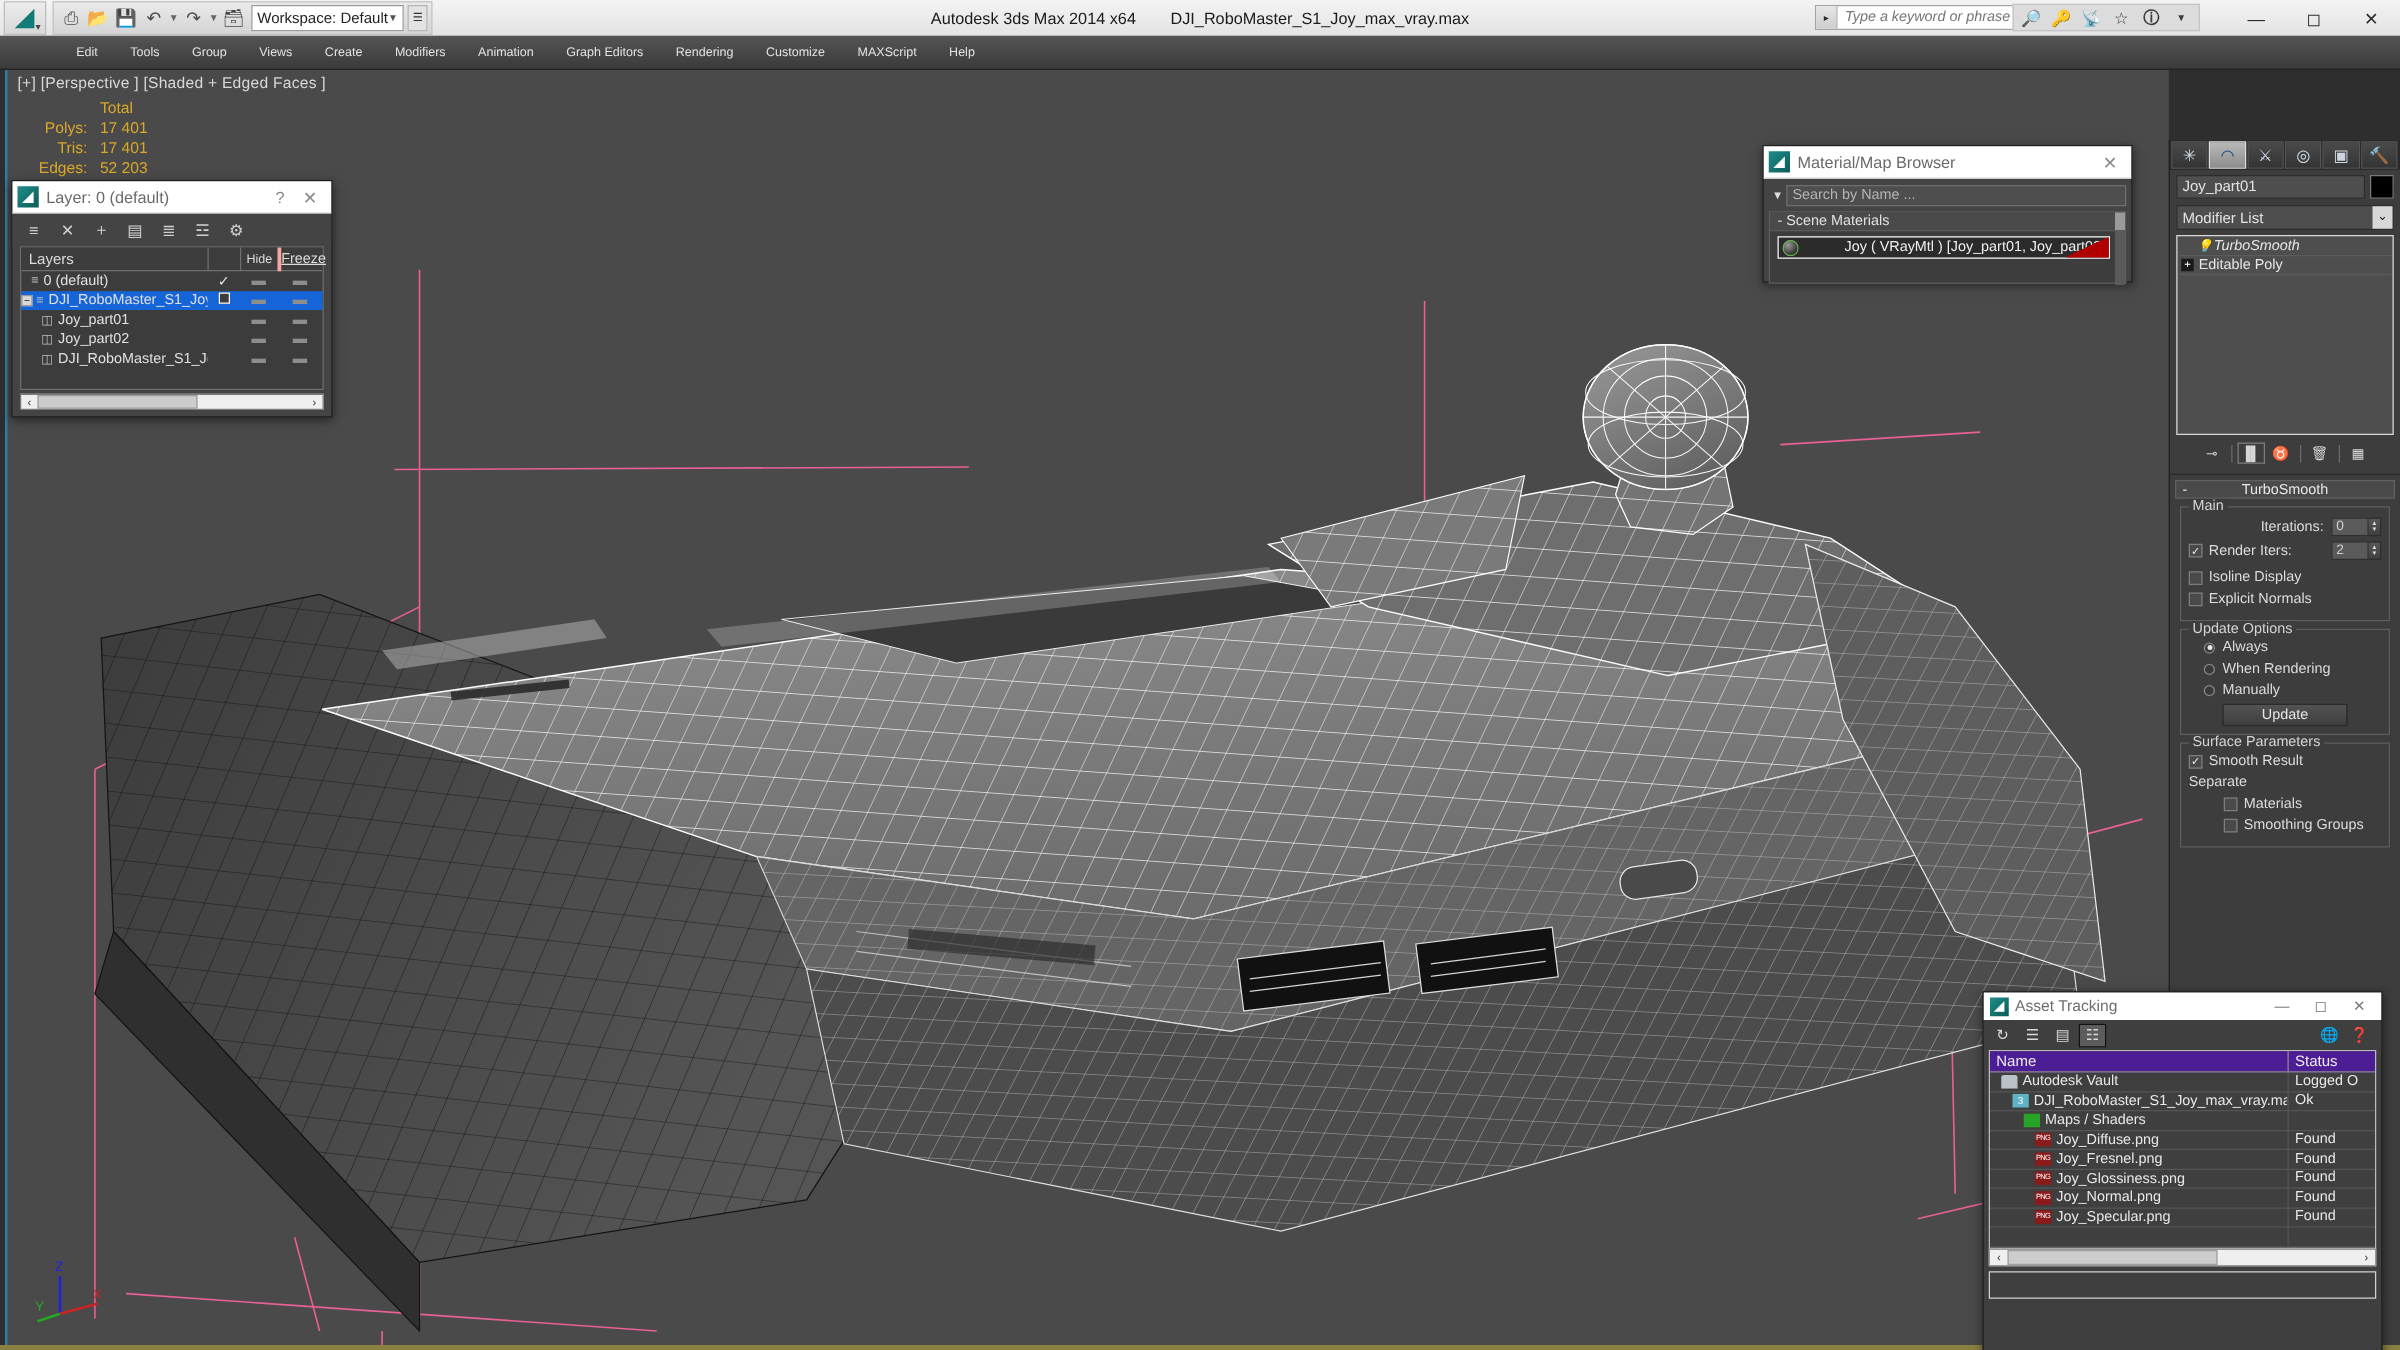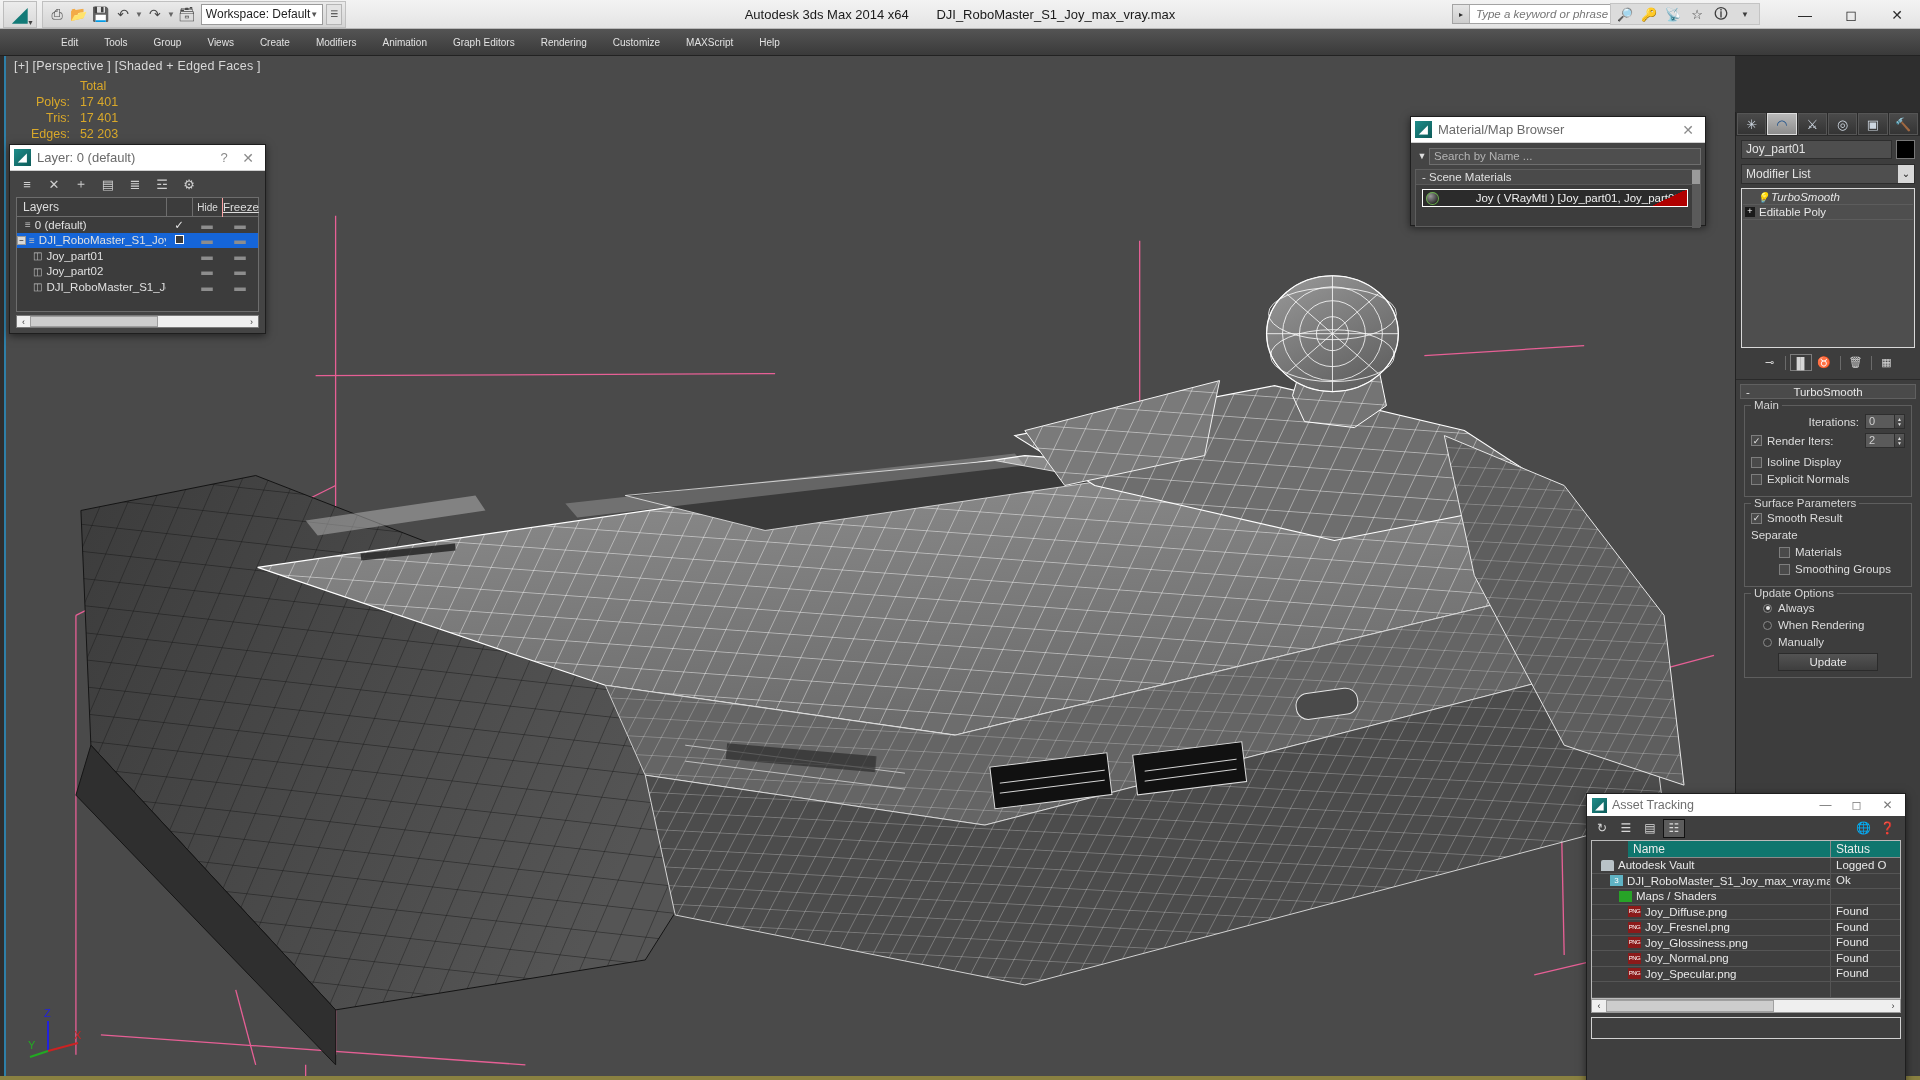--- a/index.html
+++ b/index.html
@@ -134,21 +134,21 @@
 
   #layer-dialog { left:9px; top:88px; width:257px; height:190px; }
   .lyr-tools { height:26px; background:#444; display:flex; align-items:center; padding:0 8px; gap:9px;}
   .lyr-tools .ti { width:18px;height:18px; display:flex;align-items:center;justify-content:center;
                    font-size:13px; color:#cfcfcf; cursor:pointer;}
   .lyr-grid { margin:0 6px; background:#3c3c3c; border:1px solid #6d6d6d; height:115px; position:relative;}
   .lyr-head { display:flex; height:19px; background:#3c3c3c; border-bottom:1px solid #6d6d6d; align-items:center;}
   .lyr-head .c1 { flex:1; padding-left:6px; font-size:12px; color:#dcdcdc;}
   .lyr-head .c2 { width:26px; border-left:1px solid #6d6d6d; height:19px;}
   .lyr-head .c3 { width:30px; border-left:1px solid #6d6d6d; font-size:10px; color:#dcdcdc; text-align:center; line-height:19px;}
-  .lyr-head .c4 { width:36px; border-left:1px solid #fca5a5; font-size:11.5px; color:#dcdcdc; text-align:left; line-height:19px;text-decoration:underline;}
+  .lyr-head .c4 { width:36px; border-left:3px solid #fca5a5; font-size:11.5px; color:#dcdcdc; text-align:left; line-height:19px;text-decoration:underline;}
   .lyr-row { display:flex; height:15.5px; align-items:center; font-size:11.5px; color:#e0e0e0;}
   .lyr-row.sel { background:#1565d8; }
   .lyr-row .n { flex:1; display:flex; align-items:center; overflow:hidden; white-space:nowrap;}
   .lyr-row .expander { width:9px;height:9px; border:1px solid #9a9a9a; background:#d8d8d8; color:#000;
                        font-size:8px; line-height:7px; text-align:center; margin-right:3px; flex:none;}
   .lyr-row .licon { margin-right:4px; font-size:10px; color:#bdbdbd; flex:none;}
   .lyr-row .c2 { width:26px; text-align:center;}
   .lyr-row .c3 { width:30px; text-align:center; color:#8d8d8d;}
   .lyr-row .c4 { width:36px; text-align:center; color:#8d8d8d;}
   .chk-empty{ display:inline-block; width:9px;height:9px; border:1px solid #fff; background:#3c3c3c;}
@@ -244,22 +244,22 @@
   .at-title .tx{ flex:1; font-size:12.5px; color:#6f6f6f;}
   .at-title .wb{ width:31px; text-align:center; font-size:12px; color:#777; cursor:pointer;}
   .at-menu{ background:#fff; padding:1px 4px 3px 4px; font-size:12px; color:#2b2b2b;
             line-height:15px;}
   .at-menu span{ margin-right:14px; cursor:pointer;}
   .at-toolbar{ height:24px; display:flex; align-items:center; padding:2px 4px; background:#3f3f3f;}
   .at-toolbar .ti{ width:22px;height:19px; display:flex; align-items:center; justify-content:center;
                    font-size:12px; color:#d8d8d8; margin-right:2px;}
   .at-toolbar .ti.on{ border:1px solid #111; background:#5c5c5c;}
   .at-grid{ margin:0 4px; border:1px solid #bbb; background:#3f3f3f;}
-  .at-hrow{ display:flex; height:17px; background:#0f766e; border-bottom:1px solid #8a8a8a;
-            font-size:12px; color:#ececec; align-items:center;margin-left:36px;}
+  .at-hrow{ display:flex; height:17px; background:#4c1d95; border-bottom:1px solid #8a8a8a;
+            font-size:12px; color:#ececec; align-items:center;}
   .at-hrow .nc{ flex:1; padding-left:5px;}
   .at-hrow .sc{ width:70px; padding-left:5px; border-left:1px solid #8a8a8a; height:17px; line-height:17px;}
   .at-row{ display:flex; height:15.5px; font-size:11.5px; color:#e8e8e8; align-items:center;
            border-bottom:1px solid #555;}
   .at-row .nc{ flex:1; display:flex; align-items:center; white-space:nowrap; overflow:hidden;}
   .at-row .sc{ width:70px; padding-left:5px; border-left:1px solid #555; height:15.5px; line-height:15px;}
   .at-ic{ width:13px;height:11px; margin-right:4px; flex:none; display:inline-block;}
   .ic-vault{ background:#b9c2c7; border-radius:2px 2px 0 0;}
   .ic-max{ background:#5fb3c4; color:#fff; font-size:8px; text-align:center; line-height:11px;}
   .ic-maps{ background:#27a327;}
@@ -684,55 +684,55 @@
             <span class="cb"></span>
             <span>Isoline Display</span>
           </div>
           <div class="lrow">
             <span class="cb"></span>
             <span>Explicit Normals</span>
           </div>
         </div>
 
         <div class="grp">
-          <div class="grp-lbl">Surface Parameters</div>
-          <div class="lrow">
-            <span class="cb on"></span>
-            <span>Smooth Result</span>
-          </div>
-          <div class="lrow">
-            <span>Separate</span>
-          </div>
-          <div class="lrow" style="padding-left:28px">
-            <span class="cb"></span>
-            <span>Materials</span>
-          </div>
-          <div class="lrow" style="padding-left:28px">
-            <span class="cb"></span>
-            <span>Smoothing Groups</span>
-          </div>
-        </div>
-
-        <div class="grp">
           <div class="grp-lbl">Update Options</div>
           <div id="update-radios">
               <div class="lrow" style="padding-left: 12px;">
                 <span class="rb on"></span>
                 <span>Always</span>
               </div>
               <div class="lrow" style="padding-left: 12px;">
                 <span class="rb"></span>
                 <span>When Rendering</span>
               </div>
               <div class="lrow" style="padding-left: 12px;">
                 <span class="rb"></span>
                 <span>Manually</span>
               </div>
             </div>
           <div class="btn">Update</div>
+        </div>
+
+        <div class="grp">
+          <div class="grp-lbl">Surface Parameters</div>
+          <div class="lrow">
+            <span class="cb on"></span>
+            <span>Smooth Result</span>
+          </div>
+          <div class="lrow">
+            <span>Separate</span>
+          </div>
+          <div class="lrow" style="padding-left:28px">
+            <span class="cb"></span>
+            <span>Materials</span>
+          </div>
+          <div class="lrow" style="padding-left:28px">
+            <span class="cb"></span>
+            <span>Smoothing Groups</span>
+          </div>
         </div>
       </div>
     </div>
 
     <div class="dlg" id="assettracking">
       <div class="at-title">
         <div class="ic">◢</div>
         <div class="tx">Asset Tracking</div>
         <div class="wb">—</div>
         <div class="wb">◻</div>

